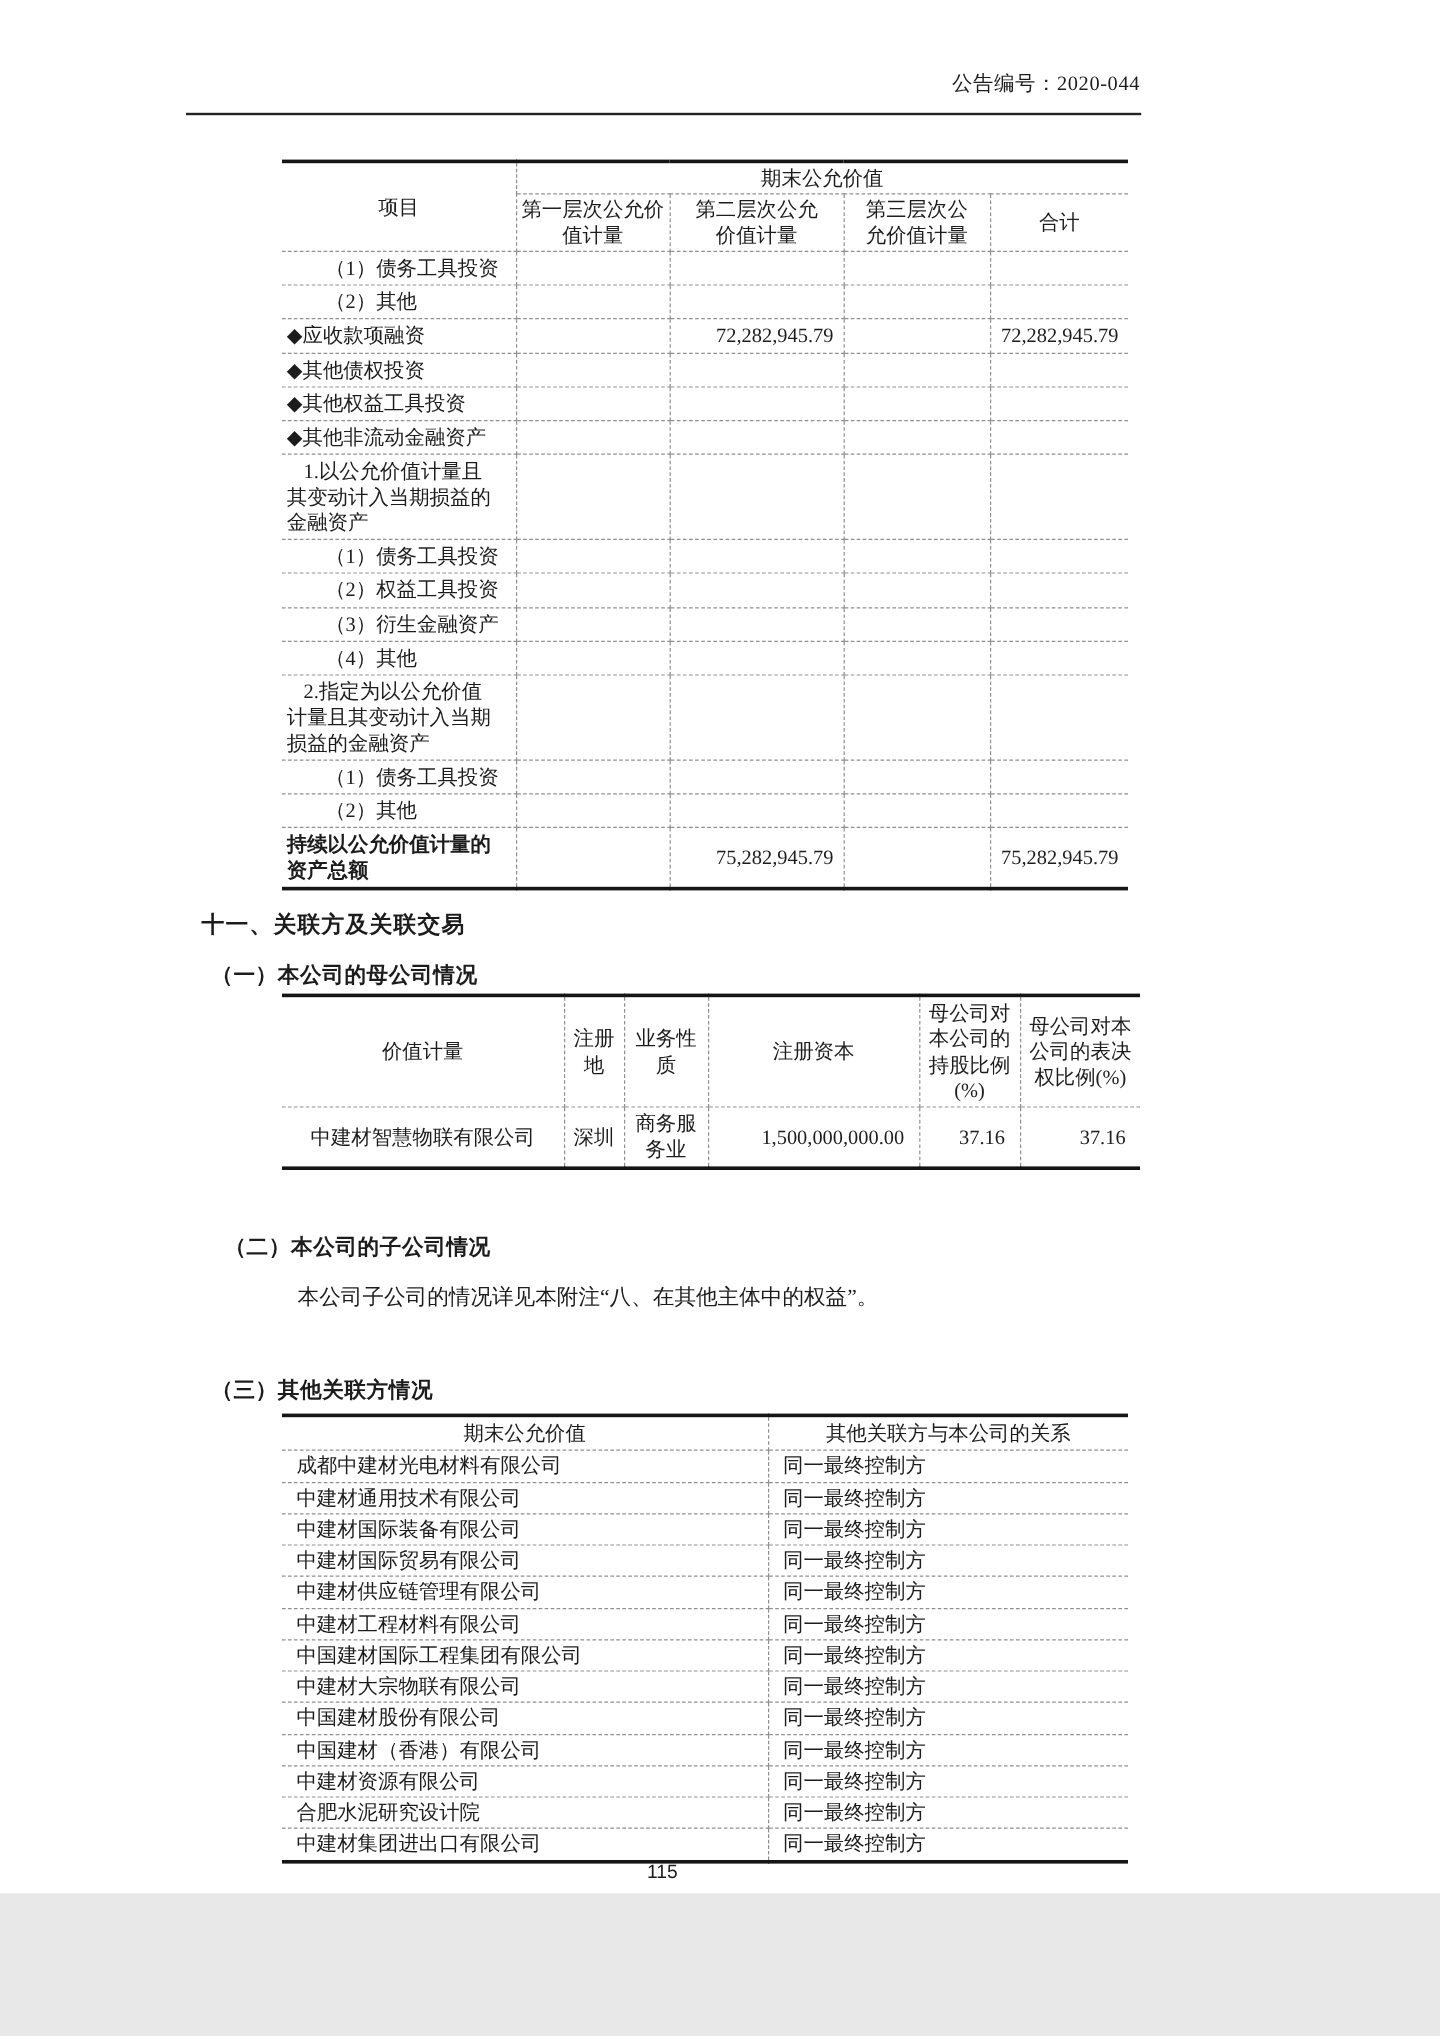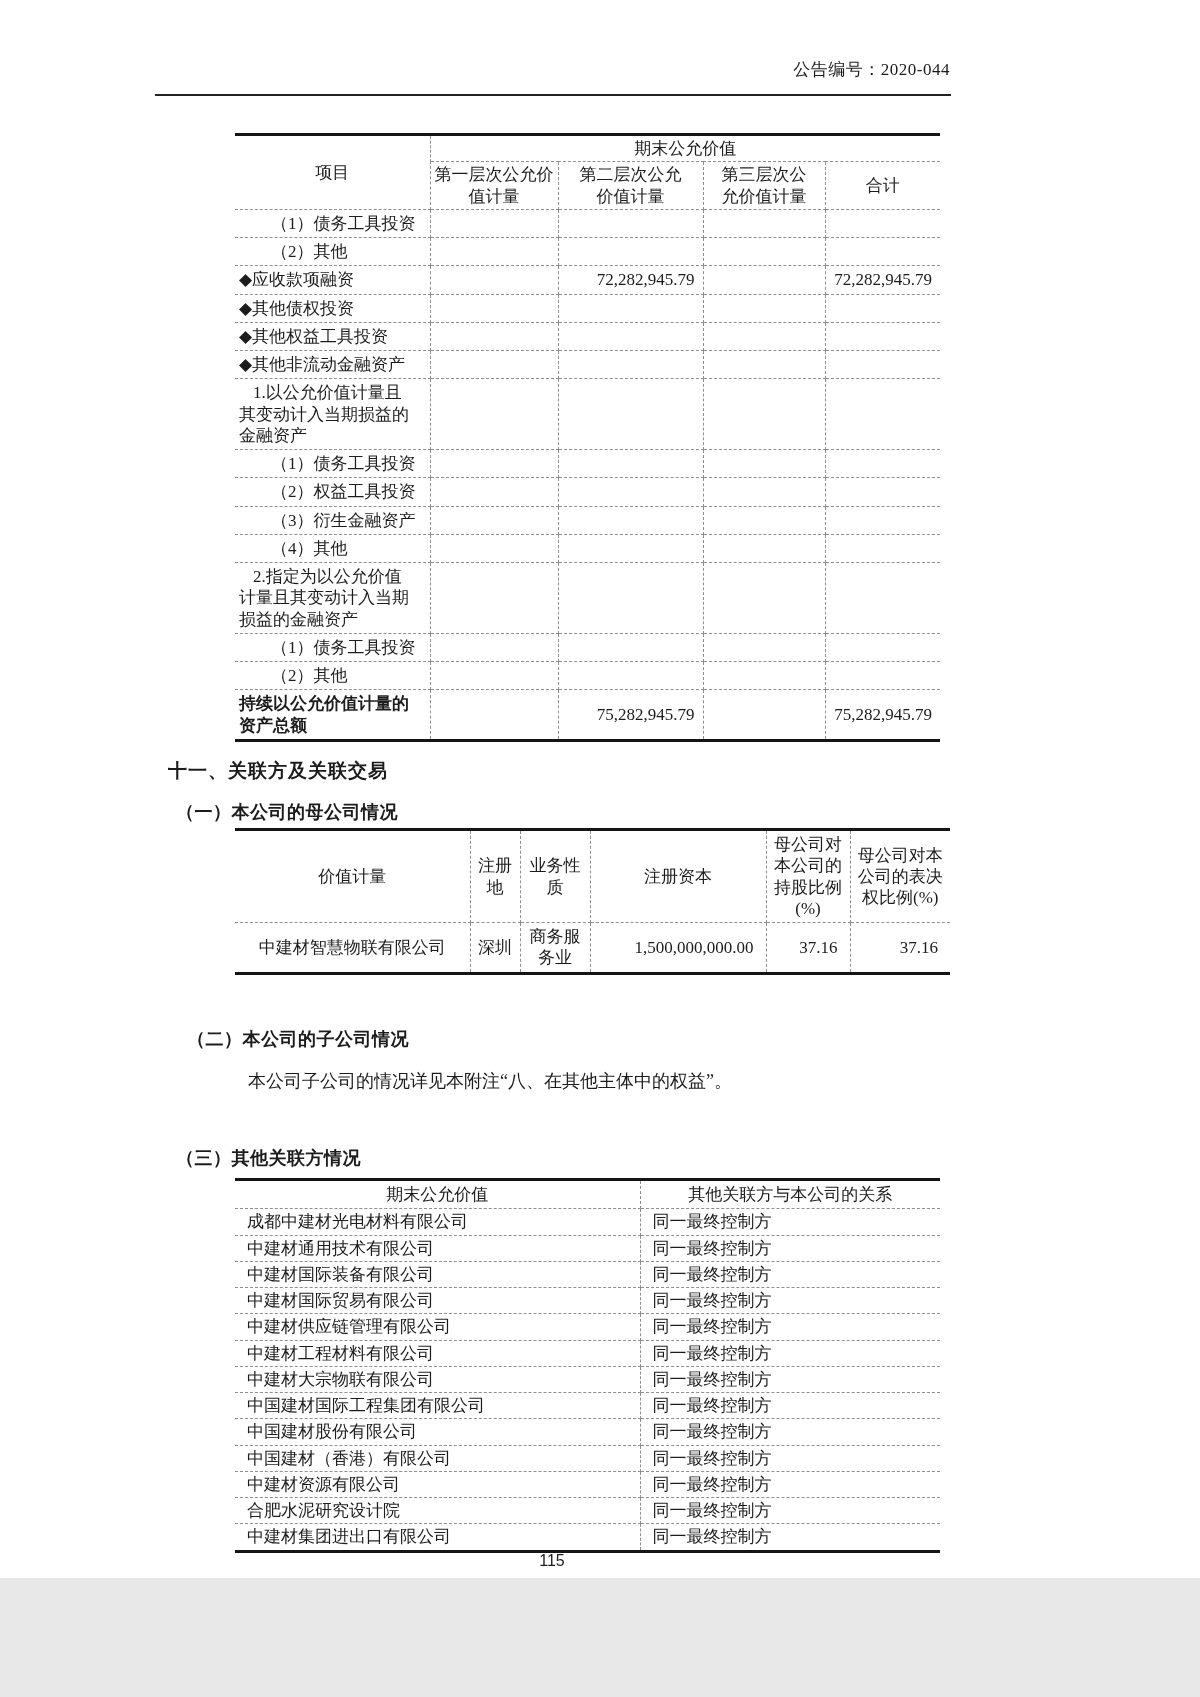--- a/index.html
+++ b/index.html
@@ -292,26 +292,26 @@
           <td>中建材供应链管理有限公司</td>
           <td>同一最终控制方</td>
         </tr>
 
         <tr>
           <td>中建材工程材料有限公司</td>
           <td>同一最终控制方</td>
         </tr>
 
         <tr>
+          <td>中国建材国际工程集团有限公司</td>
+          <td>同一最终控制方</td>
+        </tr>
+
+        <tr>
           <td>中建材大宗物联有限公司</td>
-          <td>同一最终控制方</td>
-        </tr>
-
-        <tr>
-          <td>中国建材国际工程集团有限公司</td>
           <td>同一最终控制方</td>
         </tr>
 
         <tr>
           <td>中国建材股份有限公司</td>
           <td>同一最终控制方</td>
         </tr>
 
         <tr>
           <td>中国建材（香港）有限公司</td>

